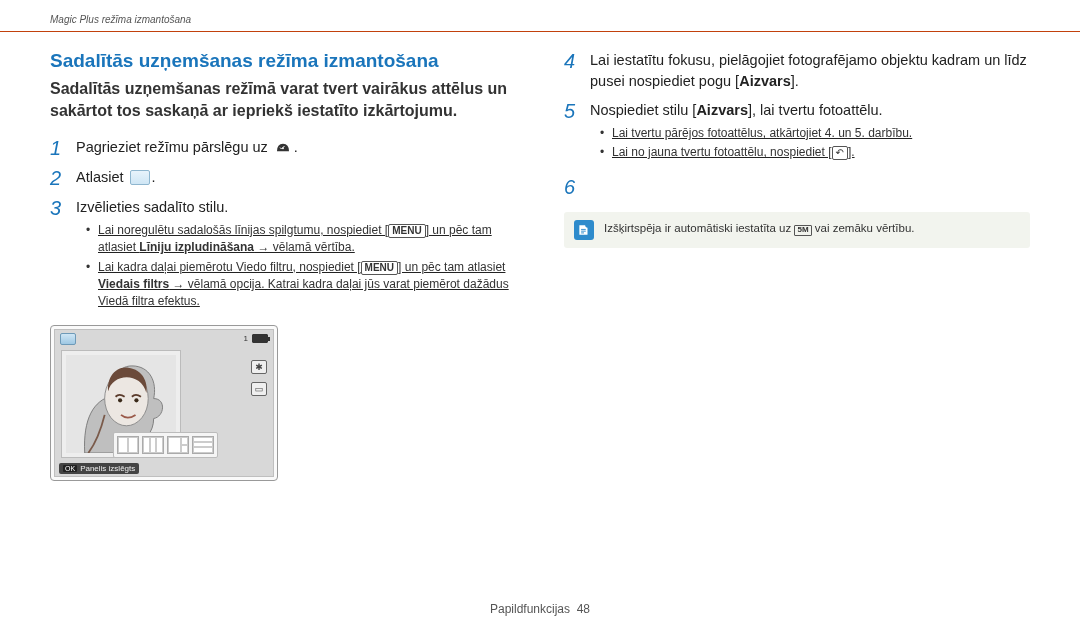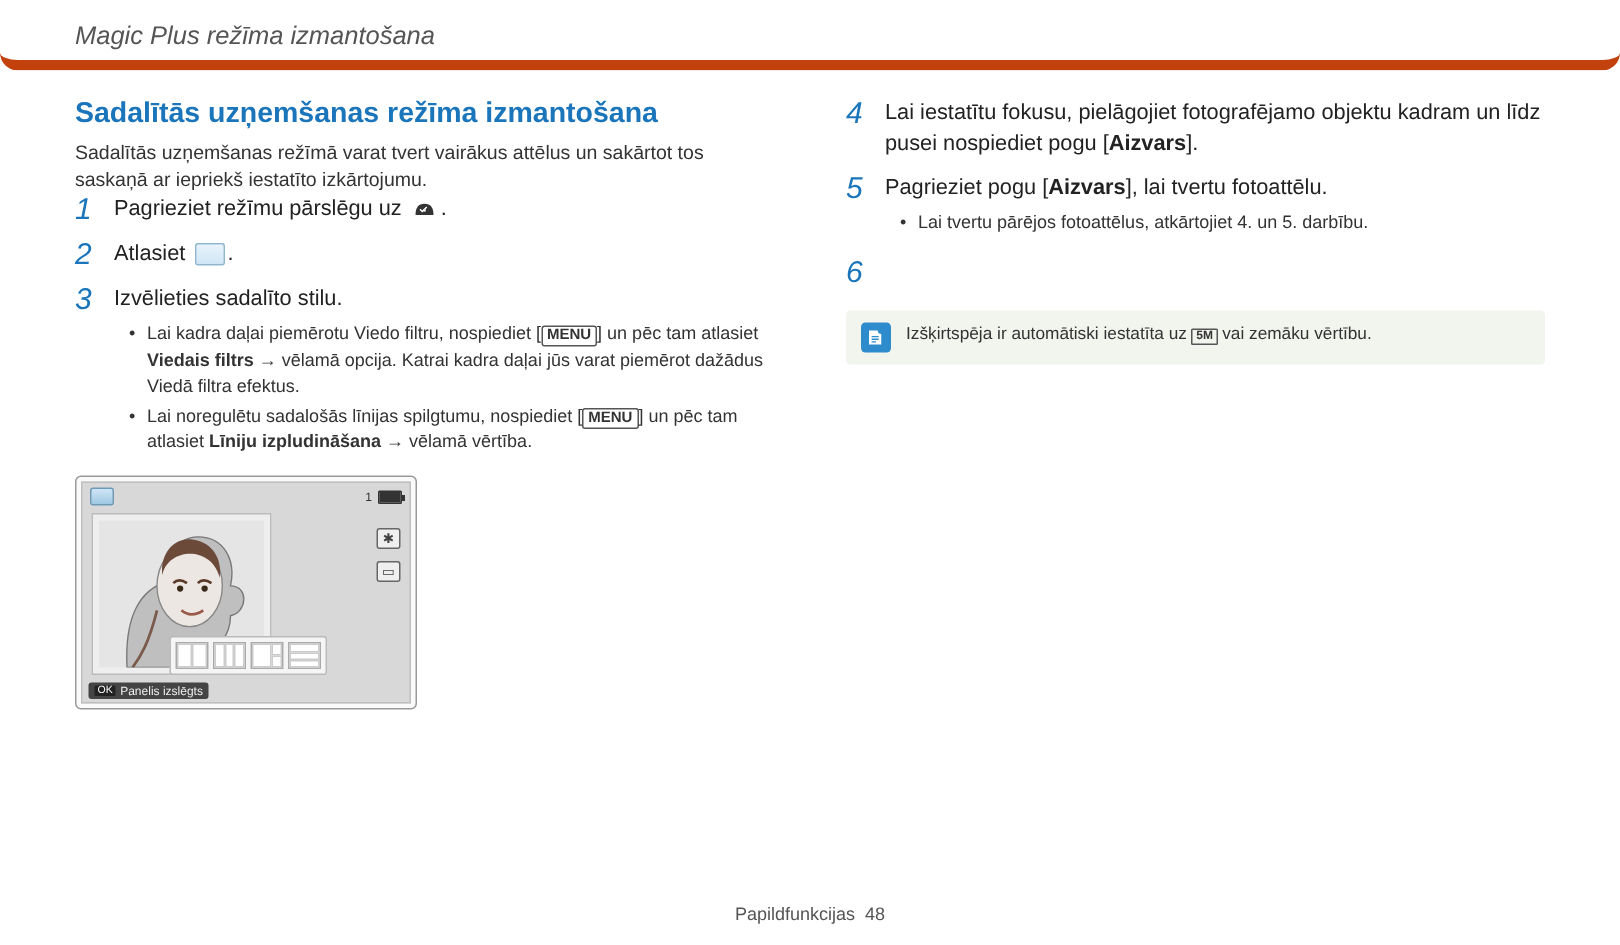--- a/index.html
+++ b/index.html
@@ -5,46 +5,46 @@
   * { box-sizing: border-box; margin: 0; padding: 0; }
   body {
     font-family: "Segoe UI", Arial, sans-serif;
     background: #fff;
     width: 1080px;
     height: 630px;
     position: relative;
     color: #333;
   }
   .header-bar {
-    border-bottom: 7px solid #c2410c;
+    border-bottom: 1px solid #c2410c;
     padding: 14px 50px 6px 50px;
     font-style: italic;
     color: #555;
-    font-size: 17px;
-    border-radius: 12px;
+    font-size: 10px;
   }
   .content {
     display: flex;
     gap: 48px;
     padding: 18px 50px 0 50px;
   }
   .col { flex: 1; min-width: 0; }
   .col-left { flex: 1; }
   .col-right { flex: 1; }
   .section-title {
     color: #1a75bb;
     font-size: 19px;
     font-weight: 600;
     margin-bottom: 6px;
   }
   .intro {
-    font-size: 13px;
+    font-size: 16px;
     color: #333;
     line-height: 1.4;
-    margin-bottom: 0;
+    margin-bottom: 14px;
+    font-weight: bold;
   }
   .steps { list-style: none; }
   .steps > li {
     display: flex;
     gap: 10px;
     margin-bottom: 8px;
     align-items: flex-start;
   }
   .step-num {
     color: #1a75bb;
@@ -73,20 +73,21 @@
     background: linear-gradient(#e8f3fb,#cfe6f5);
     border: 1px solid #8fb6cf;
     border-radius: 2px;
     width: 20px; height: 15px;
     font-size: 9px;
     color: #2a5d85;
   }
   .sublist {
     list-style: none;
     margin: 4px 0 6px 10px;
+    text-decoration: underline;
   }
   .sublist li {
     position: relative;
     padding-left: 12px;
     font-size: 12px;
     line-height: 1.45;
     color: #333;
     margin-bottom: 2px;
   }
   .sublist li::before {
@@ -271,24 +272,24 @@
         <div class="step-text">
           <span>Atlasiet </span><span class="inline-icon select-icon"></span><span>.</span>
         </div>
       </li>
       <li>
         <span class="step-num">3</span>
         <div class="step-text">
           <span>Izvēlieties sadalīto stilu.</span>
           <ul class="sublist">
             <li>
-              <span>Lai kadra daļai piemērotu Viedo filtru, nospiediet [</span><span class="menu-chip">MENU</span><span>] un pēc tam atlasiet </span><span class="bold">Viedais filtrs</span><span class="arrow"> → vēlamā opcija. Katrai kadra daļai jūs varat piemērot dažādus Viedā filtra efektus.</span>
+              <span>Lai noregulētu sadalošās līnijas spilgtumu, nospiediet [</span><span class="menu-chip">MENU</span><span>] un pēc tam atlasiet </span><span class="bold">Līniju izpludināšana</span><span class="arrow"> → vēlamā vērtība.</span>
             </li>
             <li>
-              <span>Lai noregulētu sadalošās līnijas spilgtumu, nospiediet [</span><span class="menu-chip">MENU</span><span>] un pēc tam atlasiet </span><span class="bold">Līniju izpludināšana</span><span class="arrow"> → vēlamā vērtība.</span>
+              <span>Lai kadra daļai piemērotu Viedo filtru, nospiediet [</span><span class="menu-chip">MENU</span><span>] un pēc tam atlasiet </span><span class="bold">Viedais filtrs</span><span class="arrow"> → vēlamā opcija. Katrai kadra daļai jūs varat piemērot dažādus Viedā filtra efektus.</span>
             </li>
           </ul>
         </div>
       </li>
     </ul>
 
     <div class="camera-lcd">
       <div class="lcd-inner">
         <div class="lcd-topbar">
           <div class="mode-ind"></div>
@@ -349,23 +350,26 @@
     <ul class="steps">
       <li>
         <span class="step-num">4</span>
         <div class="step-text">
           <span>Lai iestatītu fokusu, pielāgojiet fotografējamo objektu kadram un līdz pusei nospiediet pogu [</span><span class="bold">Aizvars</span><span>].</span>
         </div>
       </li>
       <li>
         <span class="step-num">5</span>
         <div class="step-text">
-          <span>Pagrieziet pogu [</span><span class="bold">Aizvars</span><span>], lai tvertu fotoattēlu.</span>
+          <span>Nospiediet stilu [</span><span class="bold">Aizvars</span><span>], lai tvertu fotoattēlu.</span>
           <ul class="sublist">
             <li>Lai tvertu pārējos fotoattēlus, atkārtojiet 4. un 5. darbību.</li>
+            <li>
+              <span>Lai no jauna tvertu fotoattēlu, nospiediet [</span><span class="back-icon">↶</span><span>].</span>
+            </li>
           </ul>
         </div>
       </li>
       <li>
         <span class="step-num">6</span>
       </li>
     </ul>
 
     <div class="note-box">
       <div class="note-icon">

